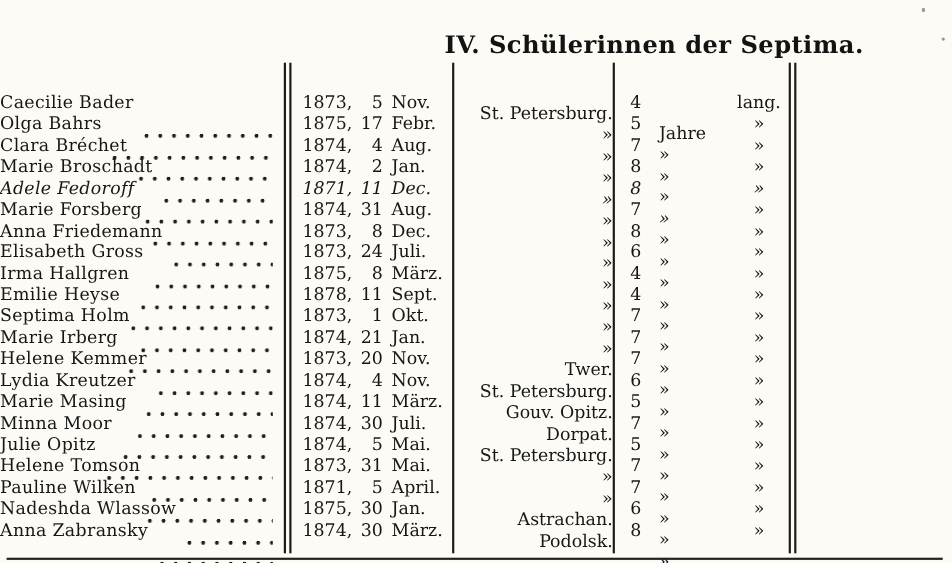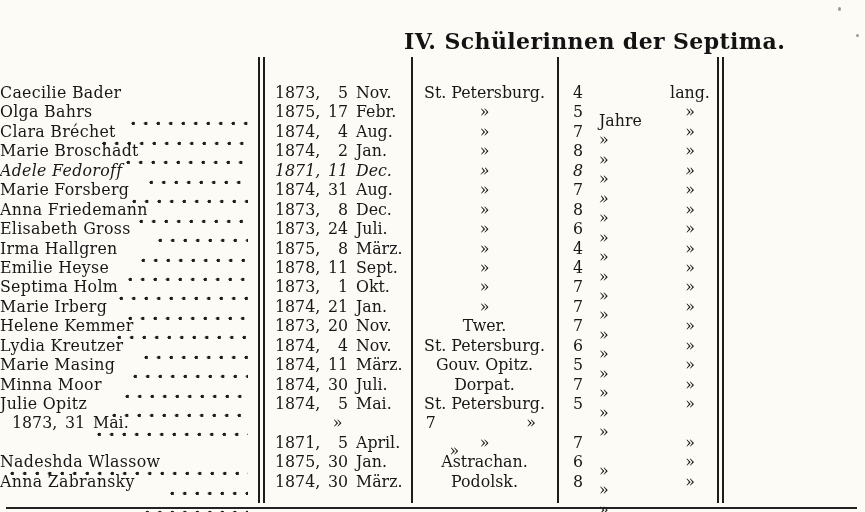--- a/index.html
+++ b/index.html
@@ -51,21 +51,21 @@
     background-image:radial-gradient(circle at 2.2px 2.4px, #1e1e1e 1.55px, rgba(0,0,0,0) 2px);
     background-size:12.5px 5px;
     background-repeat:repeat-x;
   }
 
   .date-cell { display:flex; padding-left:12px; }
   .date-year { width:47px; }
   .date-day  { width:26px; text-align:right; }
   .date-month{ margin-left:8px; }
 
-  .place-cell { text-align:center; }
+  .place-cell { text-align:right;margin-top:10px; }
 
   .years-cell { display:flex; }
   .dur-num  { width:42px; text-align:center; }
   .dur-unit-a { width:62px; text-align:left;margin-top:28px; }
   .dur-unit-b { width:58px; text-align:center; }
 
   .speck { position:absolute; background:#9a9890; border-radius:50%; }
   .speck.s1 { left:838px; top:7px;  width:3px; height:4px; }
   .speck.s2 { left:856px; top:34px; width:3px; height:3px; }
 </style>
@@ -419,37 +419,42 @@
       <span>St. Petersburg.</span>
     </div>
     <div class="cell years-cell">
       <span class="dur-num">5</span>
       <span class="dur-unit-a">»</span>
       <span class="dur-unit-b">»</span>
     </div>
   </div>
 
   <div class="row">
+    <div class="cell name-cell">
+      <span class="name">Helene Tomson</span>
+      <span class="leader"></span>
+    </div>
     <div class="cell date-cell">
       <span class="date-year">1873,</span>
       <span class="date-day">31</span>
       <span class="date-month">Mai.</span>
     </div>
     <div class="cell place-cell">
       <span>»</span>
     </div>
     <div class="cell years-cell">
       <span class="dur-num">7</span>
       <span class="dur-unit-a">»</span>
       <span class="dur-unit-b">»</span>
     </div>
   </div>
 
   <div class="row">
     <div class="cell name-cell">
+      <span class="name">Pauline Wilken</span>
       <span class="leader"></span>
     </div>
     <div class="cell date-cell">
       <span class="date-year">1871,</span>
       <span class="date-day">5</span>
       <span class="date-month">April.</span>
     </div>
     <div class="cell place-cell">
       <span>»</span>
     </div>

